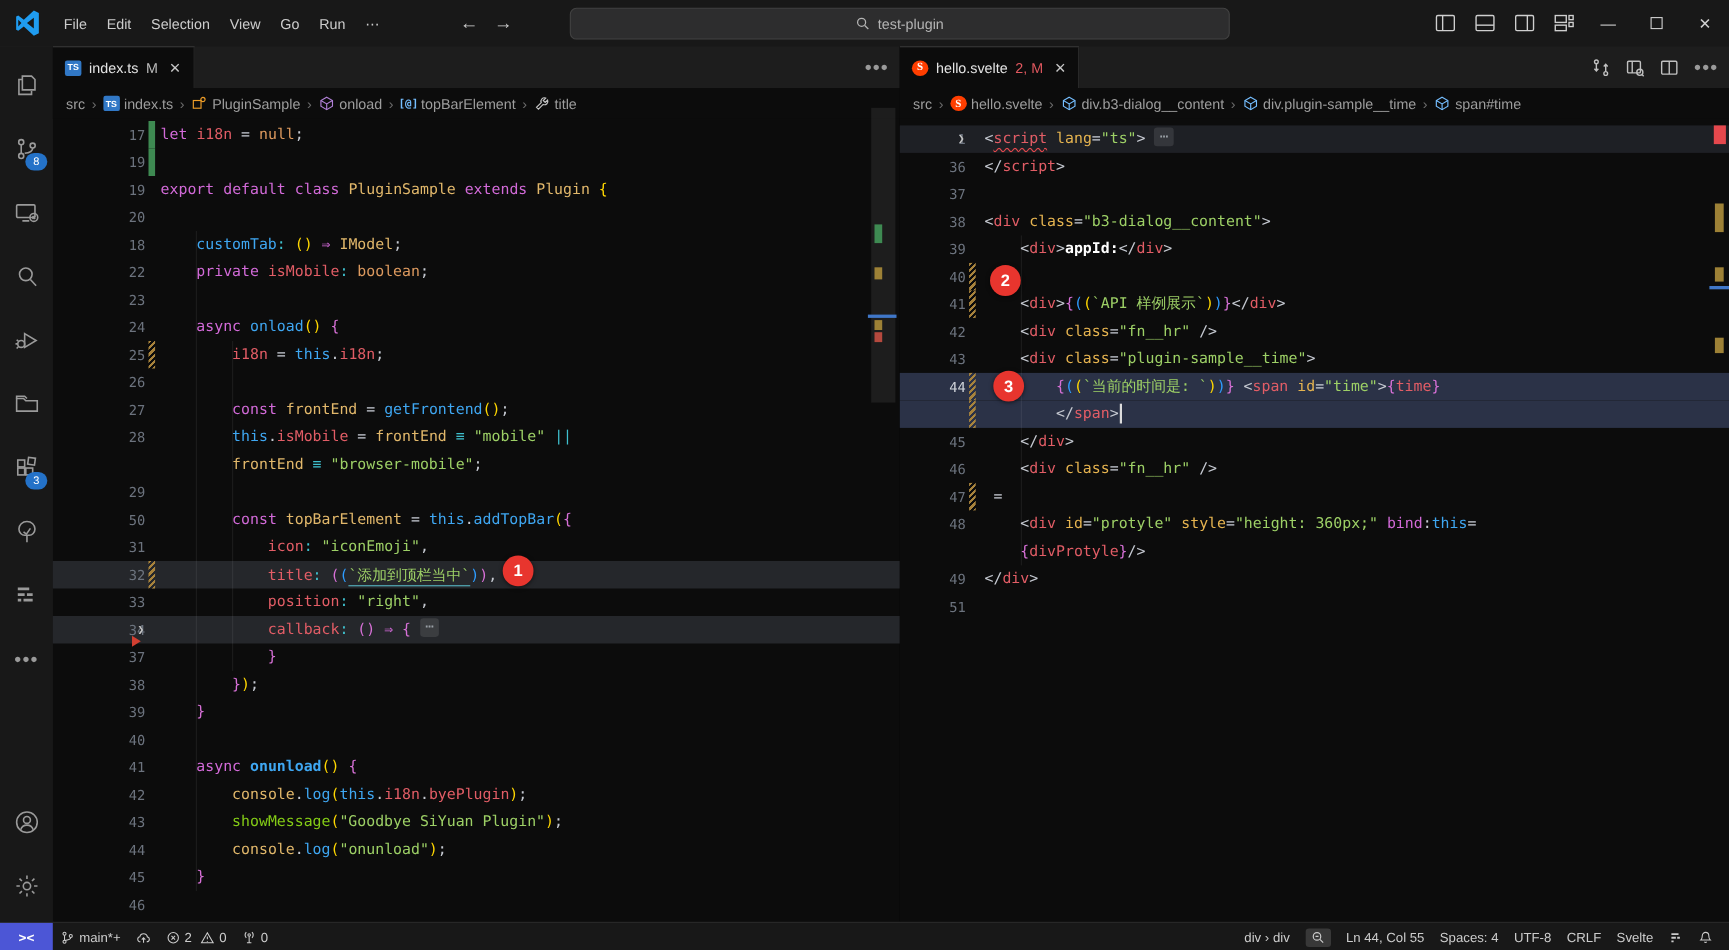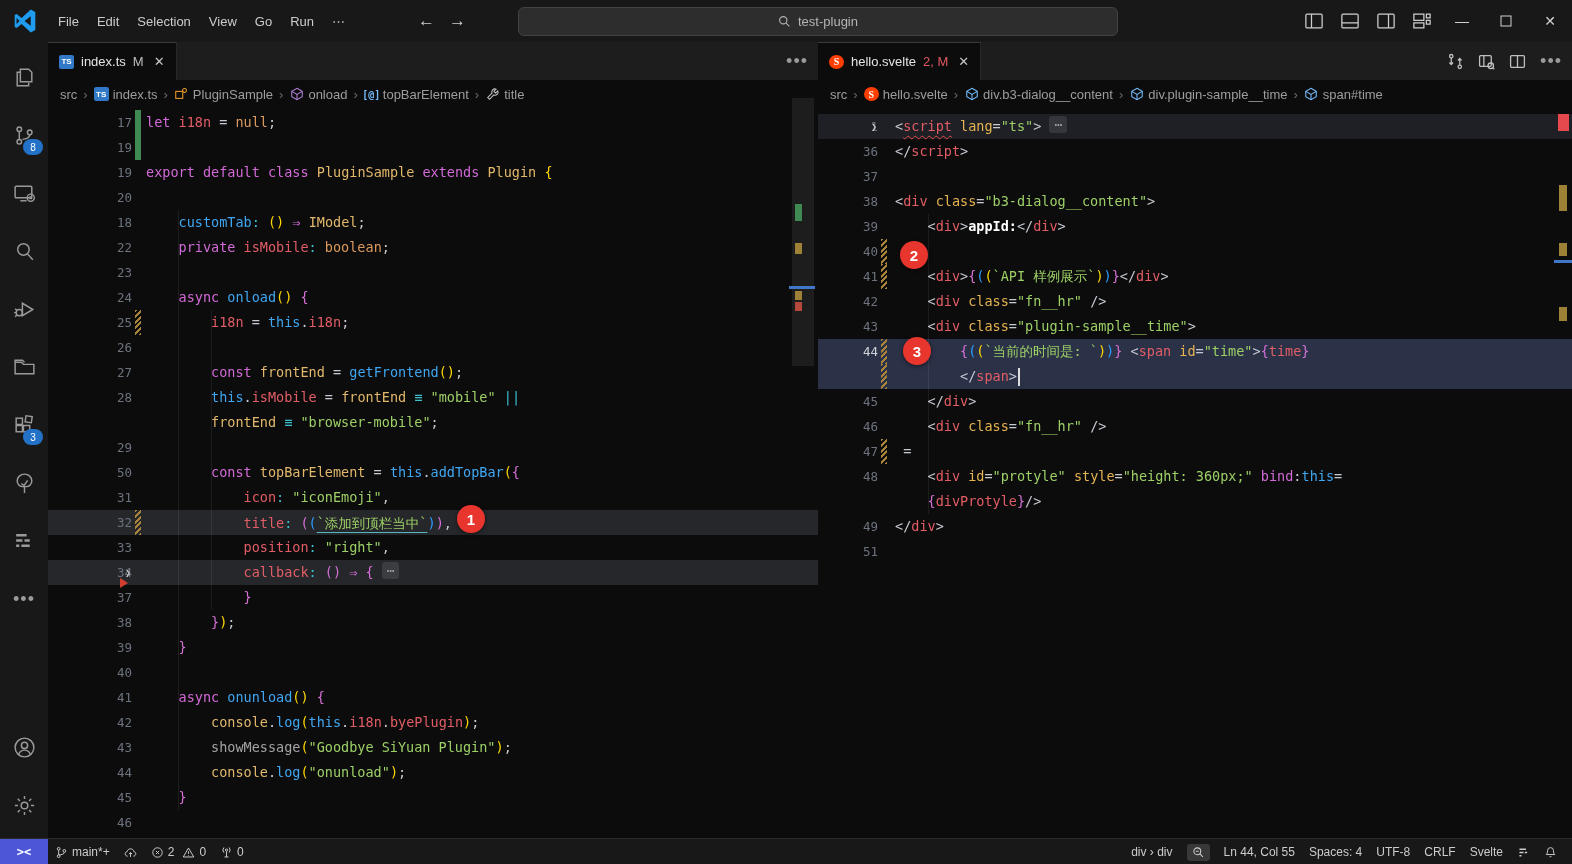--- a/index.html
+++ b/index.html
@@ -404,31 +404,31 @@
           <span class="lcode" style="padding-left: 32.508px;"><span style="color: rgb(214, 112, 214);">}</span></span>
         </div>
         <div class="crow">
           <span class="lnum">40</span>
           <span class="lmark"></span>
           <span class="lcode" style="padding-left: 0px;"></span>
         </div>
         <div class="crow">
           <span class="lnum">41</span>
           <span class="lmark"></span>
-          <span class="lcode" style="padding-left: 32.508px;"><span style="color: rgb(210, 106, 216);">async</span><span style="color: rgb(212, 212, 212);"> </span><span style="color: rgb(63, 167, 242);">onunload</span><span style="color: rgb(255, 215, 0);">()</span><span style="color: rgb(212, 212, 212);"> </span><span style="color: rgb(214, 112, 214);">{</span></span>
+          <span class="lcode" style="padding-left: 32.508px;"><span style="color: rgb(210, 106, 216);">async</span><span style="color: rgb(212, 212, 212);"> </span><span style="color: rgb(63, 167, 242); font-weight: bold;">onunload</span><span style="color: rgb(255, 215, 0);">()</span><span style="color: rgb(212, 212, 212);"> </span><span style="color: rgb(214, 112, 214);">{</span></span>
         </div>
         <div class="crow">
           <span class="lnum">42</span>
           <span class="lmark"></span>
           <span class="lcode" style="padding-left: 65.016px;"><span style="color: rgb(226, 184, 107);">console</span><span style="color: rgb(198, 202, 210);">.</span><span style="color: rgb(63, 167, 242);">log</span><span style="color: rgb(255, 215, 0);">(</span><span style="color: rgb(63, 167, 242);">this</span><span style="color: rgb(198, 202, 210);">.</span><span style="color: rgb(226, 93, 102);">i18n</span><span style="color: rgb(198, 202, 210);">.</span><span style="color: rgb(226, 93, 102);">byePlugin</span><span style="color: rgb(255, 215, 0);">)</span><span style="color: rgb(198, 202, 210);">;</span></span>
         </div>
         <div class="crow">
           <span class="lnum">43</span>
           <span class="lmark"></span>
-          <span class="lcode" style="padding-left: 65.016px;"><span style="color: #a3a3a3;">showMessage</span><span style="color: rgb(255, 215, 0);">(</span><span style="color: rgb(157, 208, 102);">"Goodbye SiYuan Plugin"</span><span style="color: rgb(255, 215, 0);">)</span><span style="color: rgb(198, 202, 210);">;</span></span>
+          <span class="lcode" style="padding-left: 65.016px;"><span style="color: #84cc16;">showMessage</span><span style="color: rgb(255, 215, 0);">(</span><span style="color: rgb(157, 208, 102);">"Goodbye SiYuan Plugin"</span><span style="color: rgb(255, 215, 0);">)</span><span style="color: rgb(198, 202, 210);">;</span></span>
         </div>
         <div class="crow">
           <span class="lnum">44</span>
           <span class="lmark"></span>
           <span class="lcode" style="padding-left: 65.016px;"><span style="color: rgb(226, 184, 107);">console</span><span style="color: rgb(198, 202, 210);">.</span><span style="color: rgb(63, 167, 242);">log</span><span style="color: rgb(255, 215, 0);">(</span><span style="color: rgb(157, 208, 102);">"onunload"</span><span style="color: rgb(255, 215, 0);">)</span><span style="color: rgb(198, 202, 210);">;</span></span>
         </div>
         <div class="crow">
           <span class="lnum">45</span>
           <span class="lmark"></span>
           <span class="lcode" style="padding-left: 32.508px;"><span style="color: rgb(214, 112, 214);">}</span></span>

